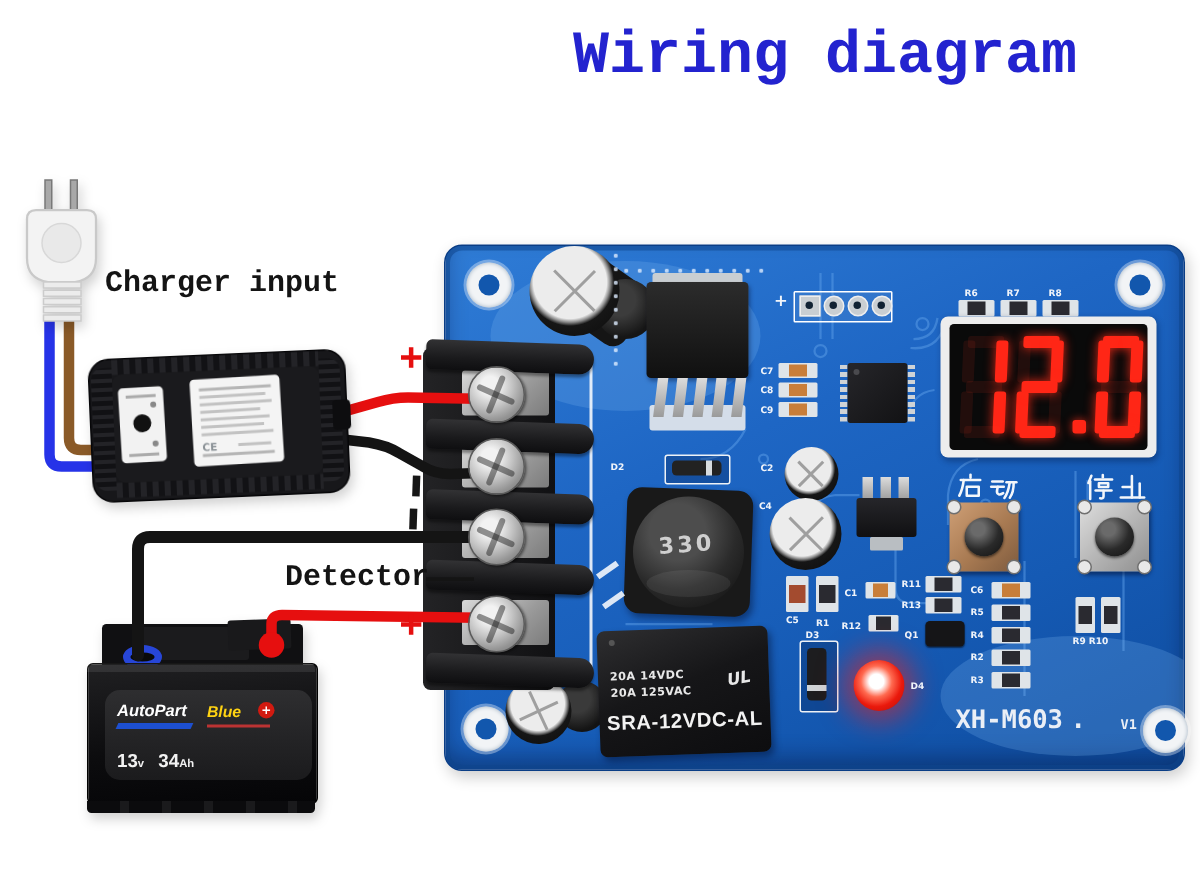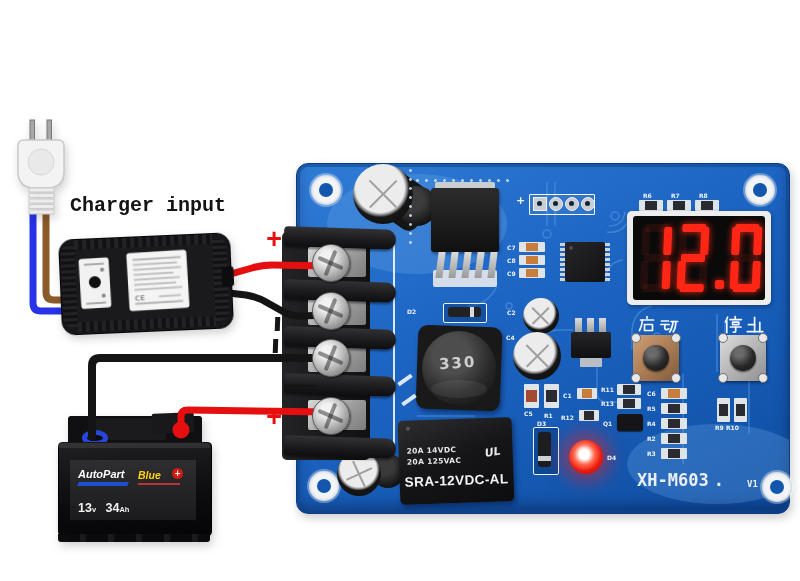--- a/index.html
+++ b/index.html
@@ -64,20 +64,21 @@
   .xhtext{position:absolute;font-family:"DejaVu Sans Mono",monospace;font-weight:bold;color:#eaeff6;}
   .legpad{position:absolute;background:#e8eaec;border-radius:2px;}
   .leg{position:absolute;background:linear-gradient(180deg,#dcdcdc,#9a9a9a);}
   .shadow{filter:drop-shadow(2px 4px 4px rgba(0,0,0,.18));}
 </style>
 </head>
 <body>
 
 <div class="scene">
 
+  <div class="abs title" style="left:382px;top:16px;color:#2323cf;">Wiring diagram</div>
 
   <div class="abs pcb">
     <svg class="traces" width="492" height="349" viewBox="0 0 492 349">
       <g stroke="#5d9fe8" stroke-width="1.5" fill="none" opacity="0.5">
         <path d="M250 18 v44"></path>
           <path d="M258 18 v44"></path>
         <path d="M312 62 q14 0 16 -14"></path>
           <path d="M310 68 q20 2 24 -20"></path>
         <path d="M326 96 q-16 2 -18 20"></path>
         <path d="M355 142 q-18 4 -20 24 v20"></path>
@@ -390,21 +391,21 @@
     <span class="xhtext" style="left:450px;top:315px;font-size:9px;">V1</span>
   </div>
 
   <div class="abs shadow" style="left:56px;top:408px;width:156px;height:136px;z-index:2;">
     <div class="abs" style="left:12px;top:8px;width:134px;height:30px;background:#101012;border-radius:3px;"></div>
     <div class="abs" style="left:34px;top:10px;width:76px;height:22px;background:#1b1b1d;border-radius:2px;"></div>
     <div class="abs" style="left:96px;top:5px;width:42px;height:20px;background:#19191b;border-radius:2px;transform:rotate(-2deg);"></div>
     <div class="abs" style="left:26px;top:22px;width:26px;height:16px;border-radius:50%;border:5px solid #2746d8;background:#0a0a0a;box-sizing:border-box;"></div>
     <div class="abs" style="left:2px;top:34px;width:152px;height:92px;background:linear-gradient(175deg,#202022 0%,#0c0c0e 60%,#050507 100%);border-radius:4px;border:1px solid #000;"></div>
     <div class="abs" style="left:2px;top:34px;width:152px;height:6px;background:rgba(255,255,255,.09);border-radius:4px 4px 0 0;"></div>
-    <div class="abs" style="left:14px;top:52px;width:126px;height:60px;background:linear-gradient(180deg,#2e2e30,#1b1b1d);border-radius:0;">
+    <div class="abs" style="left:14px;top:52px;width:138px;height:60px;background:linear-gradient(180deg,#2e2e30,#1b1b1d);border-radius:10px;">
       <span class="abs" style="left:8px;top:8px;color:#fff;font-style:italic;font-weight:bold;font-size:11px;font-family:'Liberation Sans',sans-serif;">AutoPart</span>
       <div class="abs" style="left:8px;top:22px;width:50px;height:4px;background:#1d4fd0;transform:skewX(-25deg);"></div>
       <span class="abs" style="left:68px;top:9px;color:#ffd312;font-style:italic;font-weight:bold;font-size:10.5px;font-family:'Liberation Sans',sans-serif;">Blue</span>
       <div class="abs" style="left:102px;top:8px;width:11px;height:11px;border-radius:50%;background:#d11a10;color:#fff;font-size:8px;font-weight:bold;text-align:center;line-height:11px;">+</div>
       <div class="abs" style="left:68px;top:23px;width:42px;height:2px;background:#b33;"></div>
       <div class="abs" style="left:8px;top:38px;color:#f2f2f2;font-family:'Liberation Sans',sans-serif;">
         <span style="font-size:12.5px;font-weight:bold;">13</span><span style="font-size:7.5px;font-weight:bold;">v</span>
         <span style="font-size:12.5px;font-weight:bold;margin-left:5px;">34</span><span style="font-size:7.5px;font-weight:bold;">Ah</span>
       </div>
     </div>
@@ -475,19 +476,20 @@
       <div class="abs" style="left:6px;top:26px;width:46px;height:1.5px;background:#c2c2c2;"></div>
       <div class="abs" style="left:6px;top:31px;width:42px;height:1.5px;background:#c2c2c2;"></div>
       <div class="abs" style="left:6px;top:36px;width:48px;height:1.5px;background:#c2c2c2;"></div>
       <span class="abs" style="left:6px;top:42px;font-size:7px;color:#8a9196;font-weight:bold;">CE</span>
       <div class="abs" style="left:30px;top:44px;width:22px;height:1.5px;background:#c2c2c2;"></div>
       <div class="abs" style="left:6px;top:50px;width:48px;height:1.5px;background:#b5b5b5;"></div>
     </div>
     <div class="abs" style="left:162px;top:34px;width:12px;height:20px;background:#0d0d0f;border-radius:3px;"></div>
   </div>
 
-  <div class="abs biglbl" style="left:70px;top:194px;z-index:5;">Charger input</div>
+  <div class="abs biglbl" style="left:70px;top:178px;z-index:5;">Charger input</div>
+  <div class="abs biglbl" style="left:190px;top:374px;z-index:5;">Detector</div>
   <div class="abs pol" style="left:266px;top:230px;color:#e60f0f;z-index:5;">+</div>
   <div class="abs pol" style="left:266px;top:408px;color:#e60f0f;z-index:5;">+</div>
   <div class="abs dash" style="left:275px;top:317px;z-index:5;"></div>
   <div class="abs dash" style="left:273px;top:339px;z-index:5;"></div>
 
 </div>
 
 </body></html>

